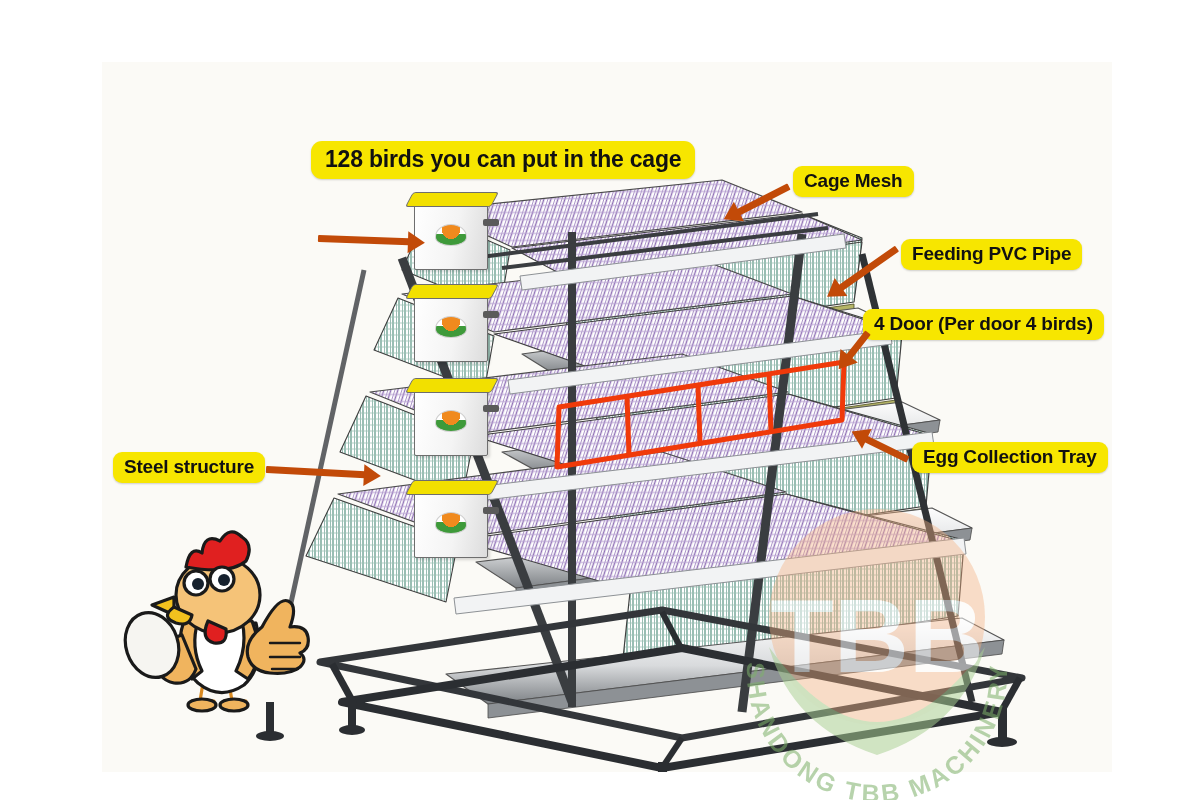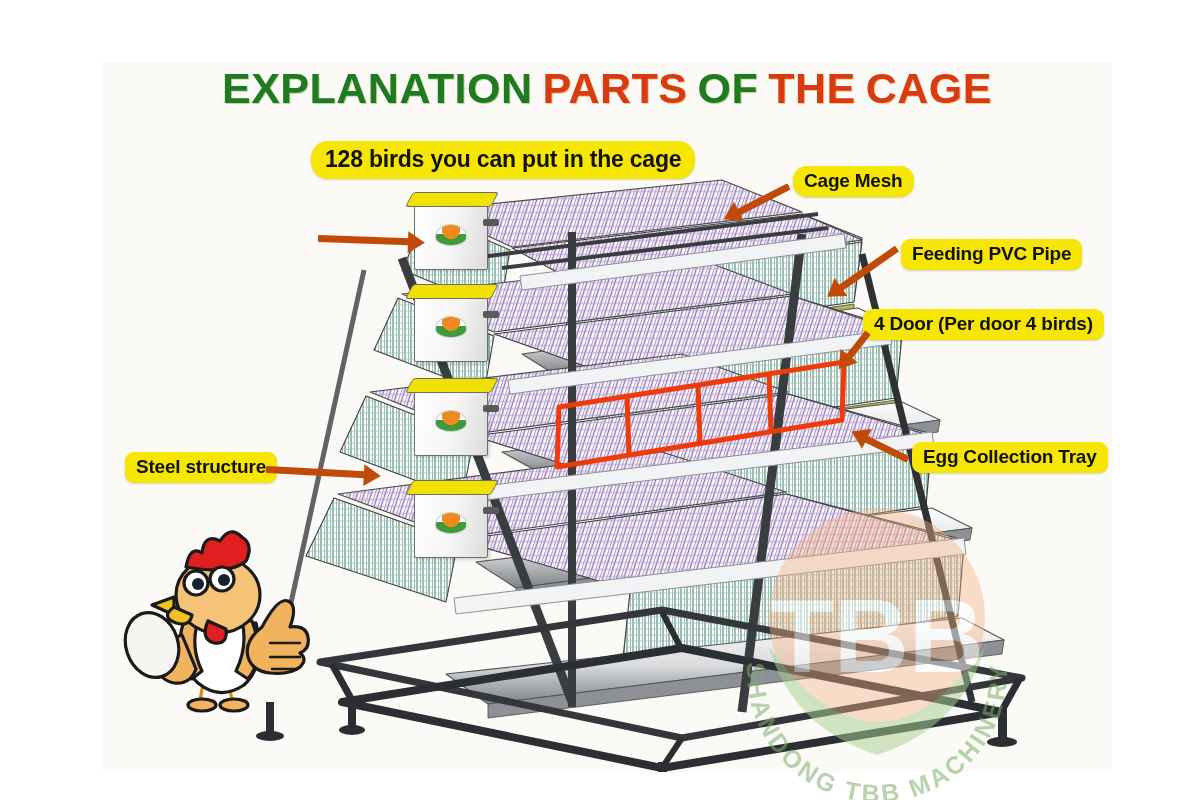--- a/index.html
+++ b/index.html
@@ -36,21 +36,21 @@
     background:#f7e600;
     border-radius:9px;
     color:#111;
     font-weight:bold;
     font-size:19px;
     padding:4px 11px 5px 11px;
     white-space:nowrap;
     box-shadow:0 1px 2px rgba(0,0,0,.18);
     letter-spacing:-.2px;
   }
-  .label.big{font-size:23px;padding:5px 14px 6px 14px;border-radius:17px;}
+  .label.big{font-size:23px;padding:5px 14px 6px 14px;border-radius:11px;}
 
   
   .arrow{position:absolute;height:7px;background:#c24a08;transform-origin:0 50%;border-radius:1px;}
   .arrow:after{
     content:"";position:absolute;right:-15px;top:50%;
     width:0;height:0;margin-top:-11px;
     border-left:17px solid #c24a08;
     border-top:11px solid transparent;
     border-bottom:11px solid transparent;
   }
@@ -304,36 +304,33 @@
 
           <ellipse cx="40" cy="128" rx="26" ry="33" fill="#f6f5f1" transform="rotate(-18 40 128)"></ellipse>
 
           <path d="M150 110 q16 -30 26 -26 q10 4 2 26 q16 -2 18 10 q2 12 -8 16 q8 6 0 14 q-10 8 -30 6 q-18 -2 -22 -16 q-4 -16 14 -30 z" fill="#f0b45e"></path>
           <path d="M158 126 h30 M158 140 h30 M160 152 h26" fill="none" stroke="#1a1a1a" stroke-width="2.4"></path>
         </g>
       </svg>
     </div>
   </div>
 
-  <div class="title">
-    <span class="t-green">EXPLANATION</span><span class="t-red">PARTS</span><span class="t-green">OF</span><span class="t-red">THE</span><span class="t-red">CAGE</span>
-  </div>
 
   <div class="label big" style="left:311px;top:141px;">128 birds you can put in the cage</div>
 
-  <div class="label" style="left:793px;top:166px;border-radius:14px;">Cage Mesh</div>
+  <div class="label" style="left:793px;top:166px;">Cage Mesh</div>
 
   <div class="label" style="left:901px;top:239px;">Feeding PVC Pipe</div>
 
   <div class="label" style="left:863px;top:309px;text-align:center;">4 Door (Per door 4 birds)</div>
 
   <div class="label" style="left:912px;top:442px;">Egg Collection Tray</div>
 
 
-  <div class="label" style="left:113px;top:452px;margin-left:12px;">Steel structure</div>
+  <div class="label" style="left:113px;top:452px;">Steel structure</div>
 
   <div class="arrow" style="left:789px;top:183px;width:58px;transform:rotate(153deg);"></div>
 
   <div class="arrow" style="left:897px;top:245px;width:70px;transform:rotate(145deg);"></div>
 
   <div class="arrow" style="left:868px;top:329px;width:32px;transform:rotate(128deg);"></div>
 
   <div class="arrow" style="left:908px;top:456px;width:48px;transform:rotate(206deg);"></div>
 
   <div class="arrow" style="left:318px;top:235px;width:92px;transform:rotate(2deg);"></div>

